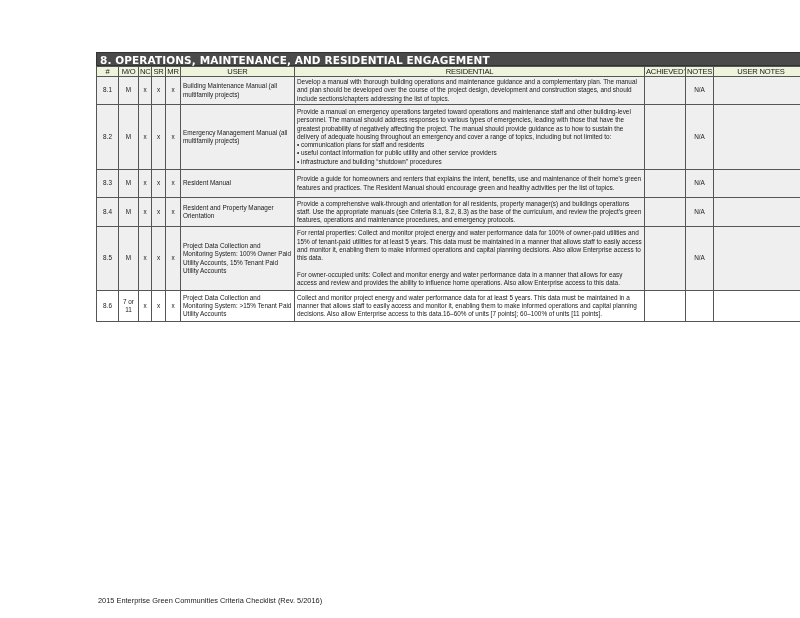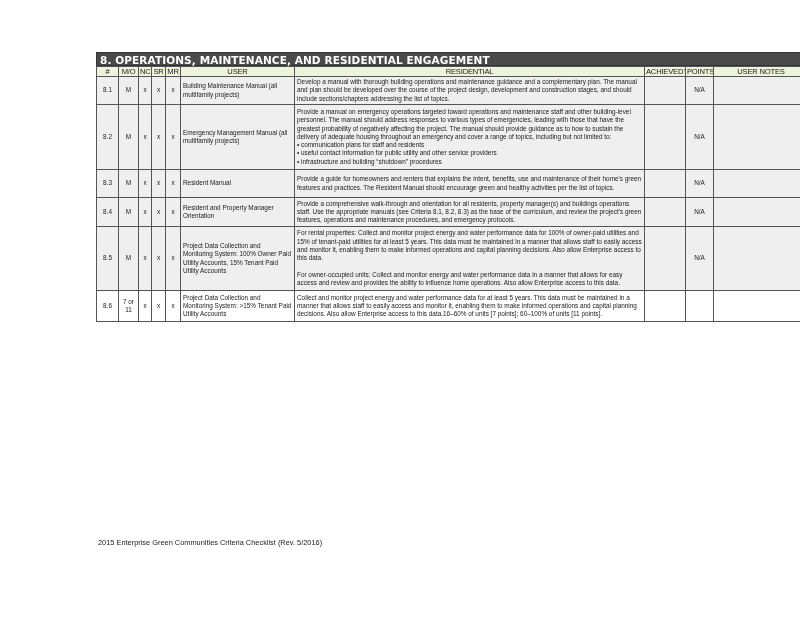--- a/index.html
+++ b/index.html
@@ -40,21 +40,21 @@
   .total-label {
     font-family: "DejaVu Sans", sans-serif; font-size: 10.5px; color: #111; margin-right: 12px;
     letter-spacing: 0.1px;
   }
   .total-box {
     width: 34px; height: 20px; border: 1px solid #333; box-sizing: border-box;
     font-family: "DejaVu Sans", sans-serif; font-size: 11px; text-align: center; line-height: 17px;
     margin-top: -4px;
   }
   .footer {
-    position: absolute; left: 50px; top: 538px; font-size: 7.4px; color: #222;
+    position: absolute; left: 50px; top: 596px; font-size: 7.4px; color: #222;
   }
 </style>
 </head>
 <body>
 
 <div class="page">
 
   <div class="section-bar">8. OPERATIONS, MAINTENANCE, AND RESIDENTIAL ENGAGEMENT</div>
 
   <table class="criteria">
@@ -73,21 +73,21 @@
     <thead>
       <tr>
         <th>#</th>
         <th>M/O</th>
         <th>NC</th>
         <th>SR</th>
         <th>MR</th>
         <th>USER</th>
         <th>RESIDENTIAL</th>
         <th>ACHIEVED?</th>
-        <th>POINTS</th>
+        <th>NOTES</th>
         <th>USER NOTES</th>
       </tr>
     </thead>
     <tbody>
 
       <tr style="height:28px">
         <td class="c">8.1</td>
         <td class="c">M</td>
         <td class="c">x</td>
         <td class="c">x</td>

